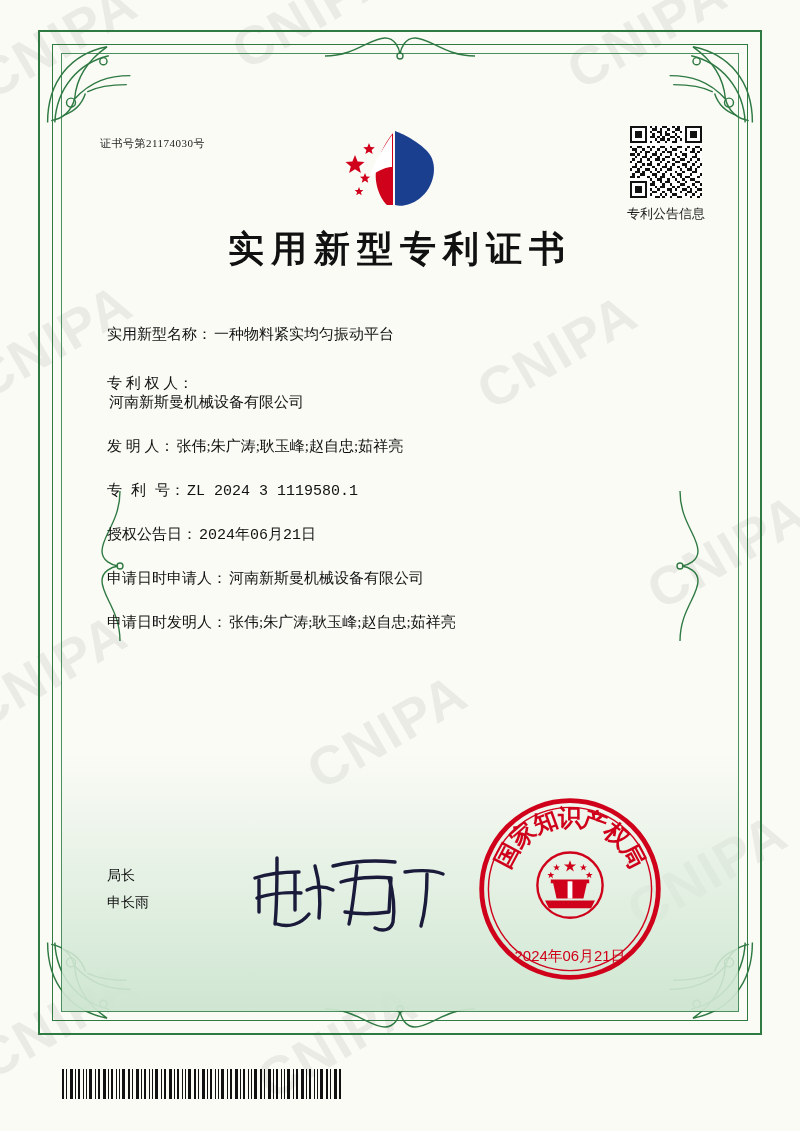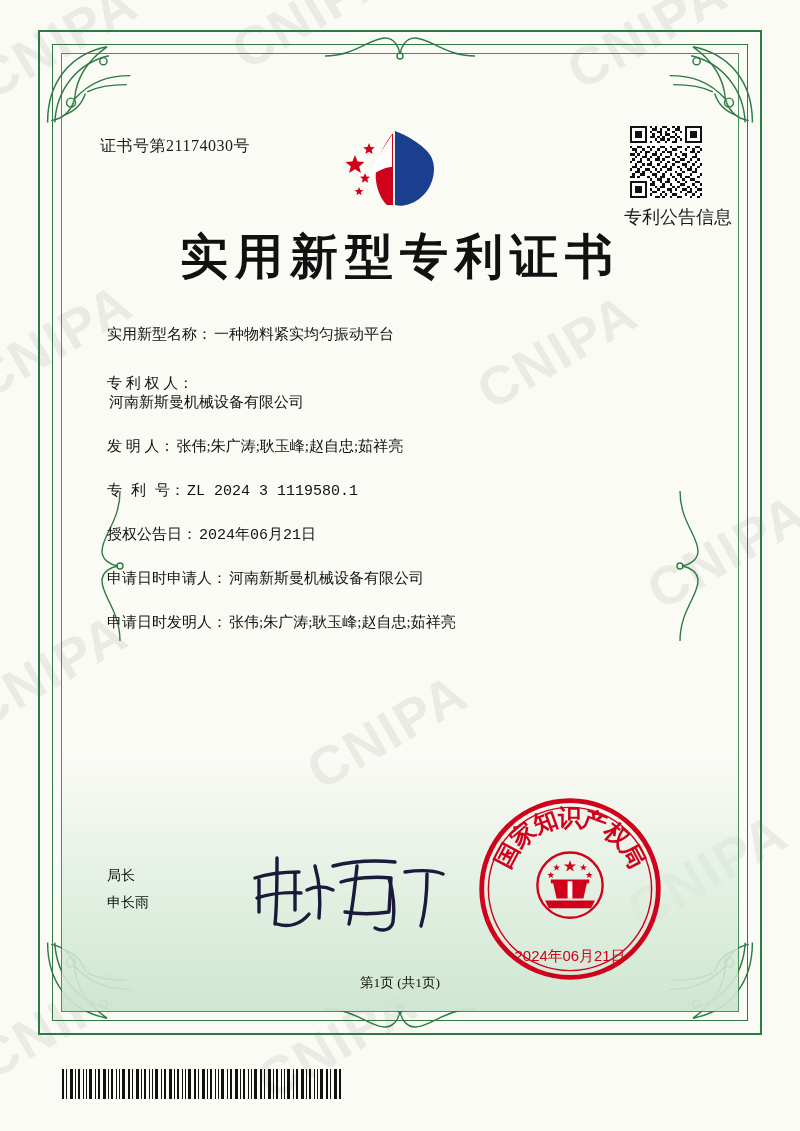--- a/index.html
+++ b/index.html
@@ -108,21 +108,21 @@
     position: absolute;
     left: 62px;
     right: 62px;
     top: 53px;
     bottom: 119px;
   }
   .cert-no {
     position: absolute;
     left: 38px;
     top: 83px;
-    font-size: 16px;
+    font-size: 11px;
     color: #1a1a1a;
     letter-spacing: 0.5px;
   }
   .logo {
     position: absolute;
     left: 50%;
     transform: translateX(-50%);
     top: 68px;
     width: 130px;
     height: 90px;
@@ -137,32 +137,32 @@
     text-align: center;
   }
   .qr {
     width: 72px;
     height: 72px;
     margin: 0 auto;
     display: block;
   }
   .qr-label {
     margin-top: 7px;
-    font-size: 18px;
+    font-size: 13px;
     color: #1a1a1a;
     white-space: nowrap;
   }
 
   .title {
     position: absolute;
     left: 0;
     right: 0;
     top: 172px;
     text-align: center;
-    font-size: 48px;
+    font-size: 36px;
     font-weight: bold;
     letter-spacing: 7px;
     color: #111;
     font-family: Liberation Mono, monospace;
   }
 
   .fields {
     position: absolute;
     left: 45px;
     right: 47px;
@@ -677,21 +677,20 @@
             <polygon points="-14,-22 -13,-19.5 -10.4,-19.5 -12.5,-17.9 -11.7,-15.3 -14,-16.9 -16.3,-15.3 -15.5,-17.9 -17.6,-19.5 -15,-19.5"></polygon>
             <polygon points="-20,-14 -19,-11.5 -16.4,-11.5 -18.5,-9.9 -17.7,-7.3 -20,-8.9 -22.3,-7.3 -21.5,-9.9 -23.6,-11.5 -21,-11.5"></polygon>
             <polygon points="14,-22 15,-19.5 17.6,-19.5 15.5,-17.9 16.3,-15.3 14,-16.9 11.7,-15.3 12.5,-17.9 10.4,-19.5 13,-19.5"></polygon>
             <polygon points="20,-14 21,-11.5 23.6,-11.5 21.5,-9.9 22.3,-7.3 20,-8.9 17.7,-7.3 18.5,-9.9 16.4,-11.5 19,-11.5"></polygon>
           </g>
         </g>
         <text x="100" y="175" text-anchor="middle" fill="#d0021b" font-family="'Liberation Sans', sans-serif" font-size="15.5">2024年06月21日</text>
       </svg>
     </div>
 
-    <div class="page-no">第1页 (共1页)</div>
 
   </div>
 
   <div class="barcode">
     <svg viewBox="0 0 280 30" shape-rendering="crispEdges">
       <g fill="#111">
         <rect x="0" y="0" width="2" height="30"></rect>
           <rect x="4" y="0" width="1" height="30"></rect>
         <rect x="8" y="0" width="3" height="30"></rect>
           <rect x="13" y="0" width="1" height="30"></rect>

